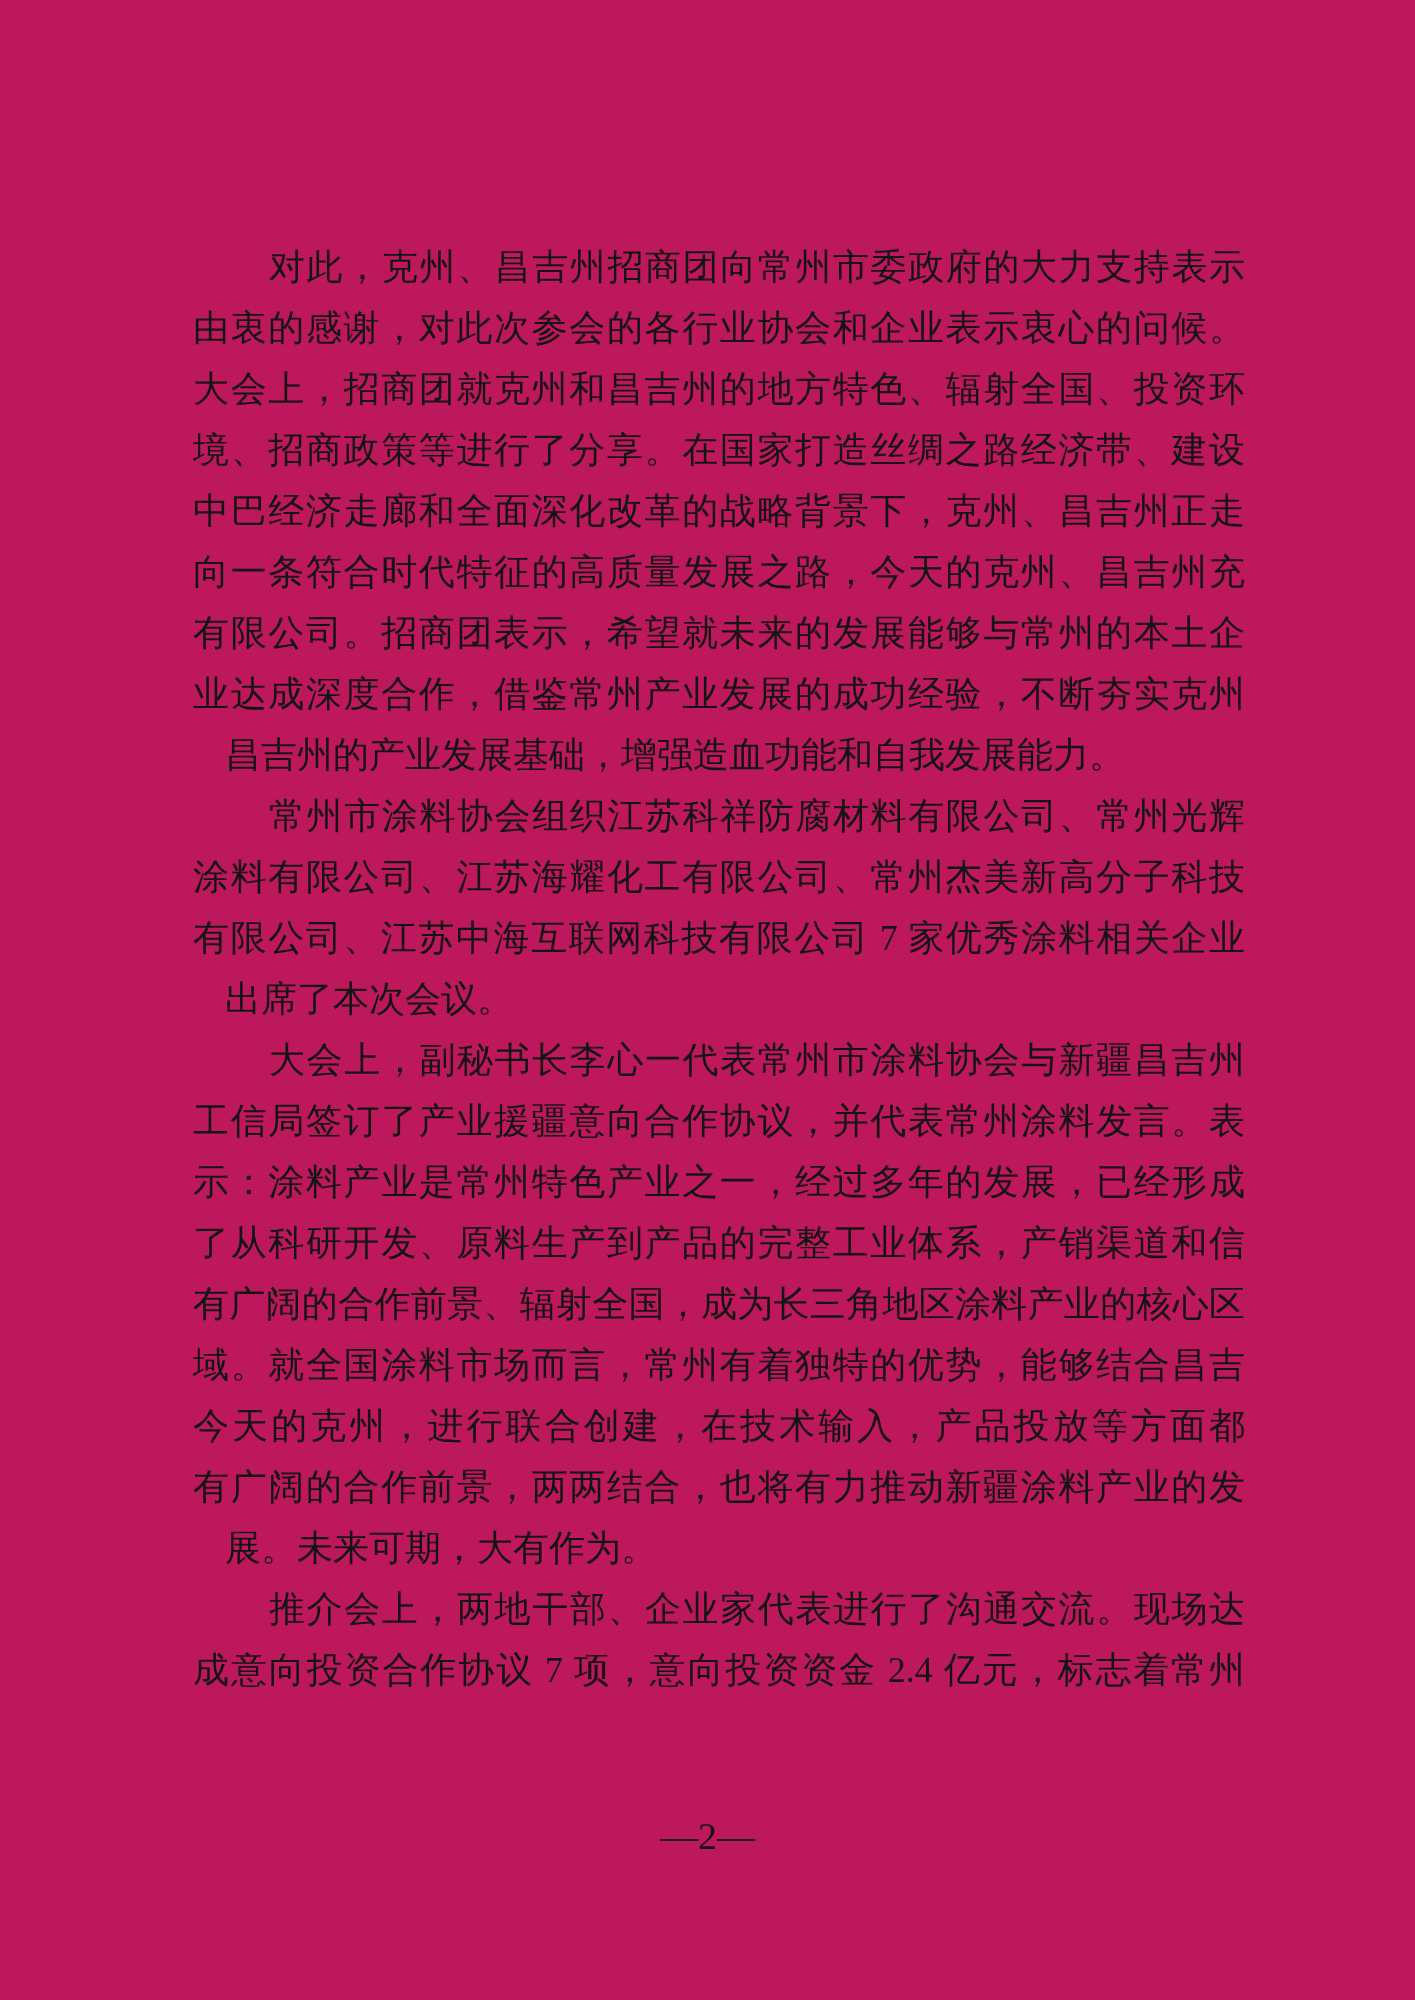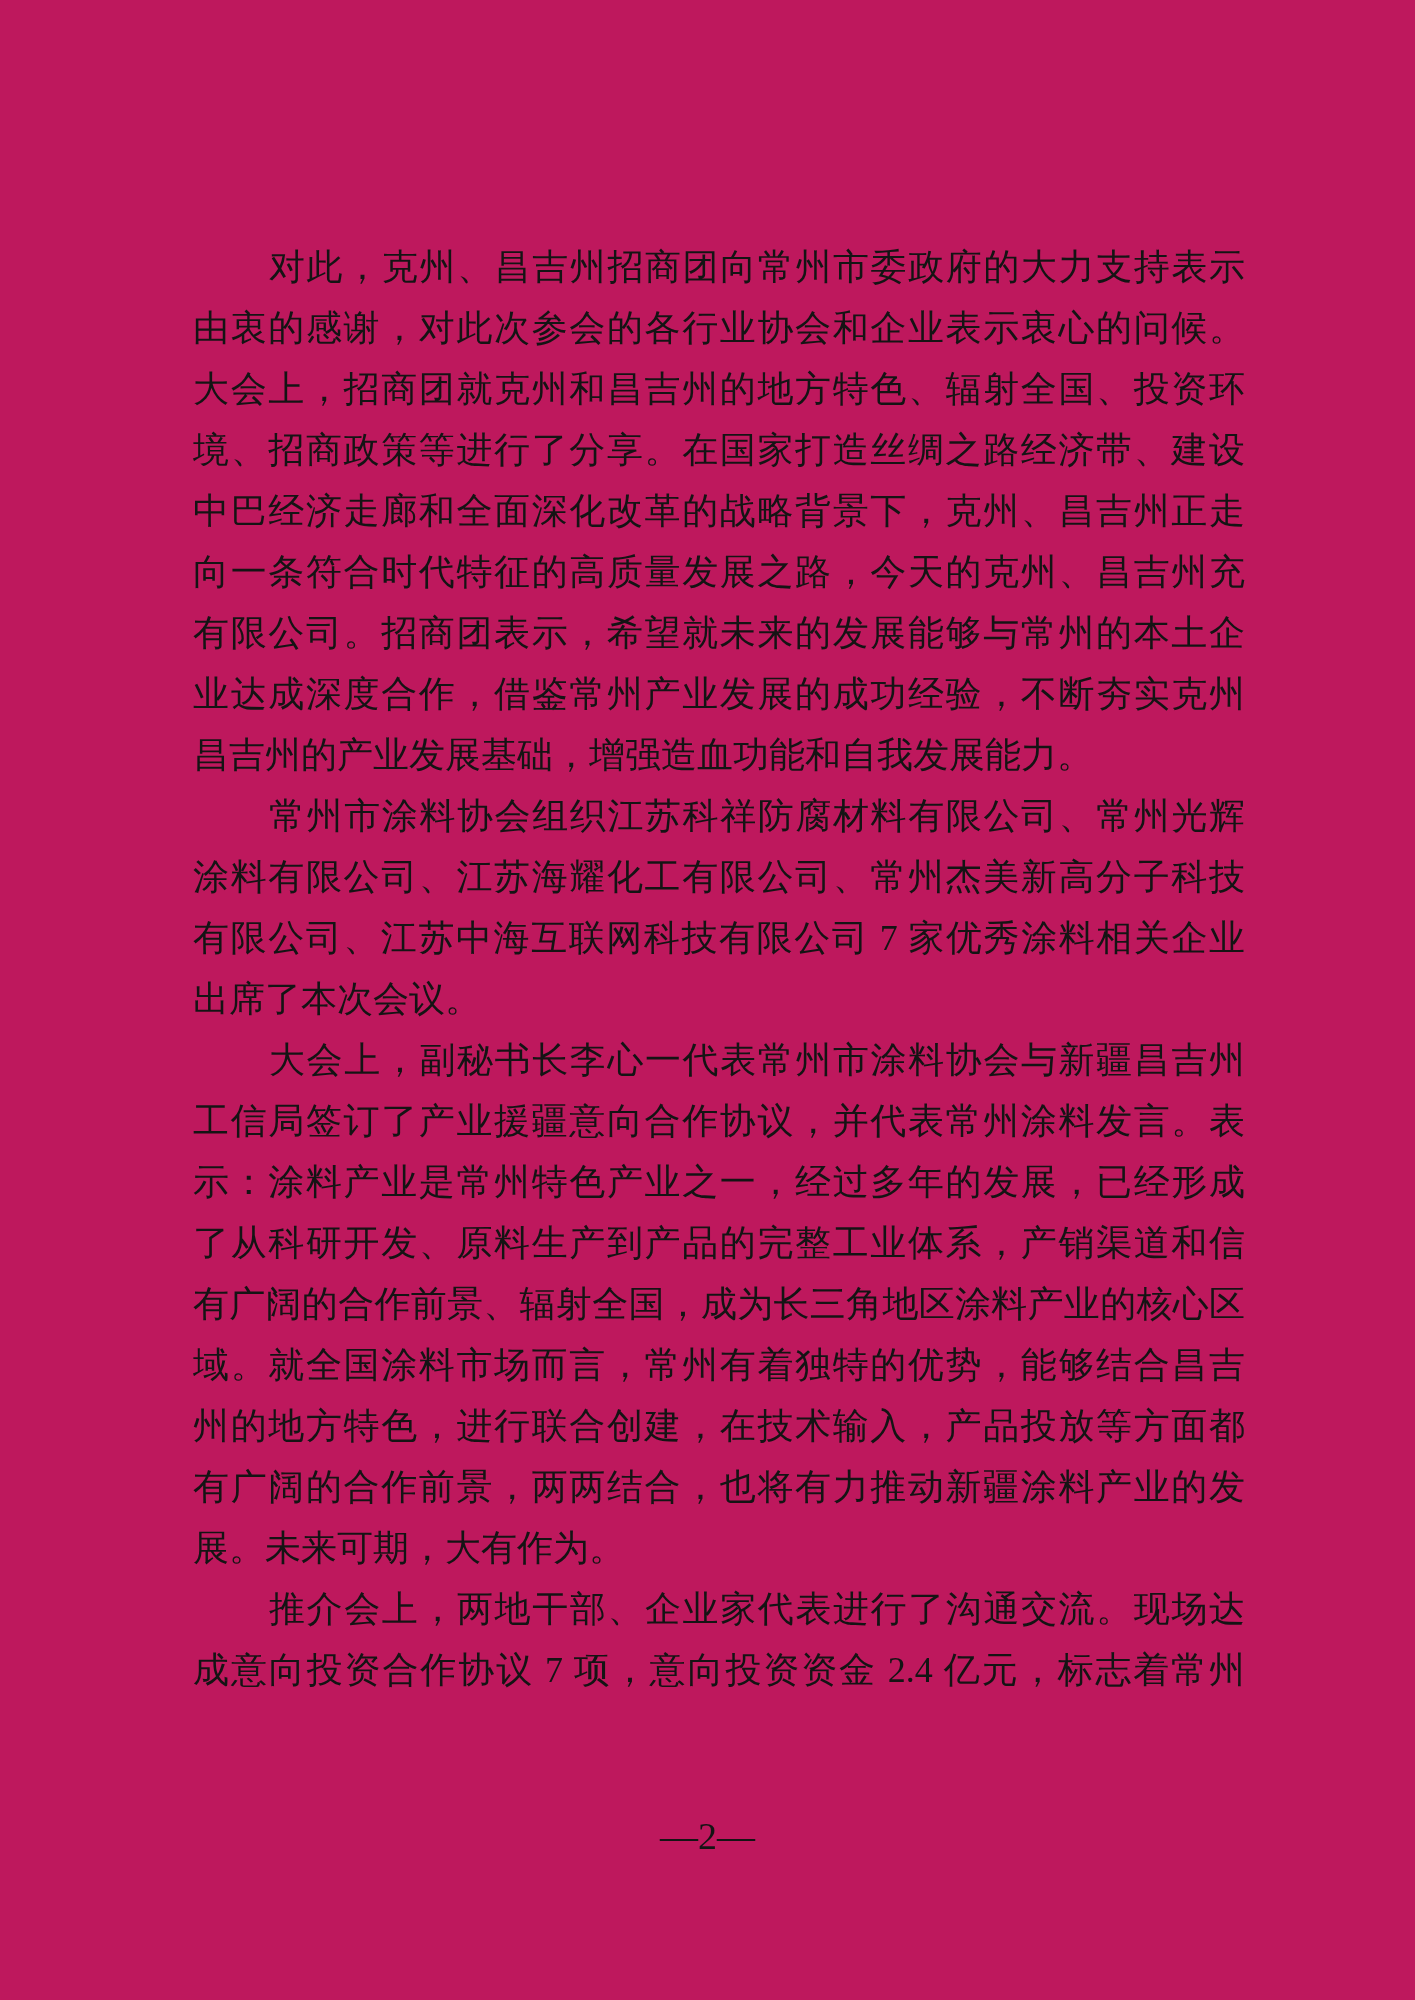--- a/index.html
+++ b/index.html
@@ -32,20 +32,21 @@
     text-justify: inter-character;
     white-space: normal;
     overflow: hidden;
   }
   .line.indent {
     text-indent: 76px;
   }
   .line.short {
     text-align: right;
     text-align-last: left;
+    margin-left: 32px;
   }
   .pageno {
     position: absolute;
     top: 1812px;
     left: 0;
     width: 100%;
     height: 48px;
     line-height: 48px;
     text-align: center;
     font-size: 38px;
@@ -69,20 +70,20 @@
       <div class="line indent">常州市涂料协会组织江苏科祥防腐材料有限公司、常州光辉</div>
       <div class="line">涂料有限公司、江苏海耀化工有限公司、常州杰美新高分子科技</div>
       <div class="line">有限公司、江苏中海互联网科技有限公司 7 家优秀涂料相关企业</div>
       <div class="line short">出席了本次会议。</div>
       <div class="line indent">大会上，副秘书长李心一代表常州市涂料协会与新疆昌吉州</div>
       <div class="line">工信局签订了产业援疆意向合作协议，并代表常州涂料发言。表</div>
       <div class="line">示：涂料产业是常州特色产业之一，经过多年的发展，已经形成</div>
       <div class="line">了从科研开发、原料生产到产品的完整工业体系，产销渠道和信</div>
       <div class="line">有广阔的合作前景、辐射全国，成为长三角地区涂料产业的核心区</div>
       <div class="line">域。就全国涂料市场而言，常州有着独特的优势，能够结合昌吉</div>
-      <div class="line">州的地方特色，进行联合创建，在技术输入，产品投放等方面都</div>
+      <div class="line">今天的克州，进行联合创建，在技术输入，产品投放等方面都</div>
       <div class="line">有广阔的合作前景，两两结合，也将有力推动新疆涂料产业的发</div>
       <div class="line short">展。未来可期，大有作为。</div>
       <div class="line indent">推介会上，两地干部、企业家代表进行了沟通交流。现场达</div>
       <div class="line">成意向投资合作协议 7 项，意向投资资金 2.4 亿元，标志着常州</div>
     </div>
   <div class="pageno">—2—</div>
 </div>
 
 </body></html>

